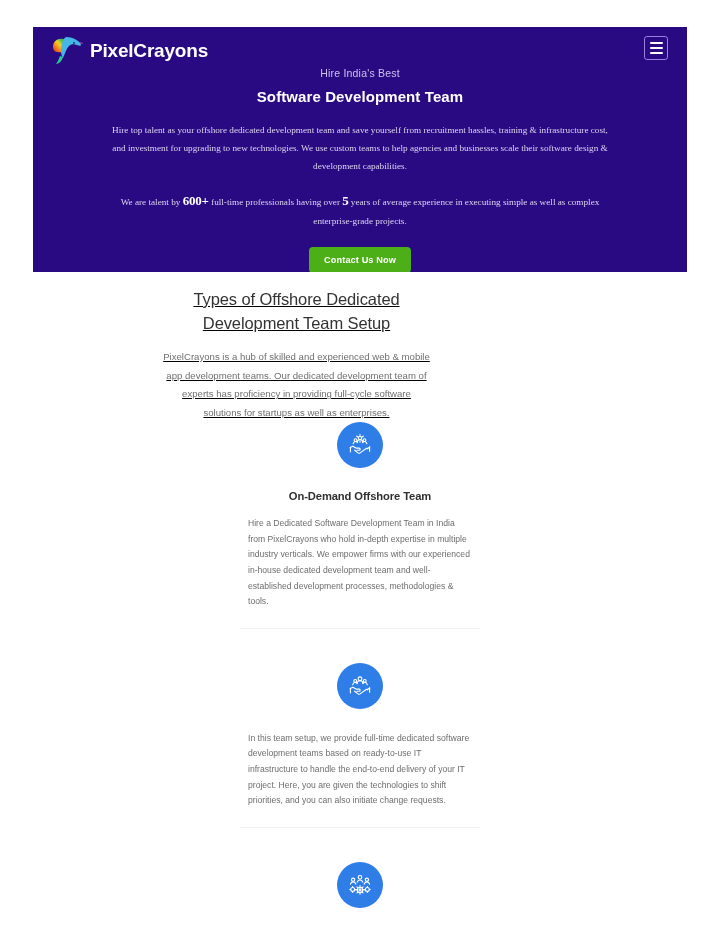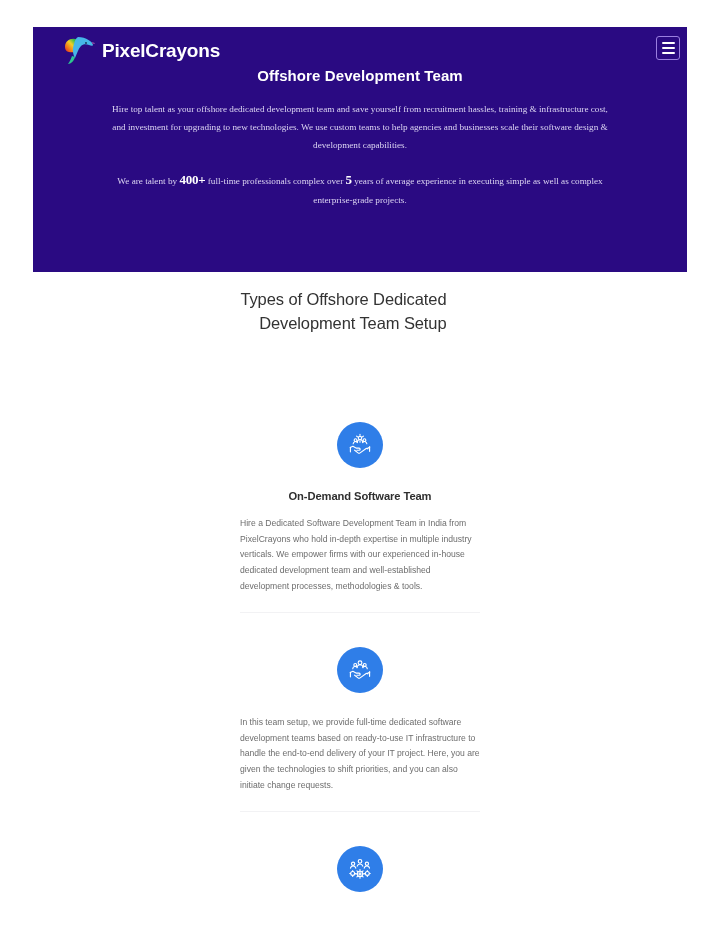--- a/index.html
+++ b/index.html
@@ -22,21 +22,21 @@
     left: 33px;
     top: 27px;
     width: 654px;
     height: 245px;
     background: #2a0a82;
     overflow: hidden;
   }
 
   .hero-topbar {
     position: absolute;
-    left: 12px; top: 0;
+    left: 0; top: 0;
     width: 100%;
     height: 48px;
   }
 
   .logo-wrap {
     position: absolute;
     left: 17px;
     top: 6px;
     display: flex;
     align-items: center;
@@ -138,21 +138,22 @@
     font-family: "Liberation Sans", sans-serif;
     letter-spacing: 0.1px;
   }
 
   
   .section {
     position: absolute;
     left: 0;
     top: 288px;
     width: 593px;
-    text-align: right;
+    text-align: center;
+    text-decoration: underline;
   }
   .section-title {
     color: #333333;
     font-size: 16.5px;
     font-weight: 400;
     line-height: 1.45;
     margin: 0 auto 12px auto;
     width: 300px;
     letter-spacing: -0.1px;
   }
@@ -196,21 +197,21 @@
     font-size: 11.2px;
     font-weight: 700;
     margin: 0 0 14px 0;
     letter-spacing: -0.1px;
   }
   .card-body {
     color: #6d6d6d;
     font-size: 8.6px;
     line-height: 1.82;
     text-align: left;
-    margin: 0;
+    margin: 8px;
   }
   .card-divider {
     width: 240px;
     height: 1px;
     background: #f2f2f4;
     margin: 18px auto 0 auto;
   }
 </style>
 </head>
 <body>
@@ -246,51 +247,56 @@
     </div>
 
     <button class="hamburger">
       <span></span>
       <span></span>
       <span></span>
     </button>
   </div>
 
   <div class="hero-inner">
-    <h1 class="hero-title">Offshore Development Team</h1>
+    <p class="eyebrow">Hire India's Best</p>
+    <h1 class="hero-title">Software Development Team</h1>
     <p class="hero-para">Hire top talent as your offshore dedicated development team and save yourself from recruitment hassles, training &amp; infrastructure cost, and investment for upgrading to new technologies. We use custom teams to help agencies and businesses scale their software design &amp; development capabilities.</p>
     <p class="hero-para second">
-      <span>We are talent by </span><b>400+</b><span> full-time professionals complex over </span><b>5</b><span> years of average experience in executing simple as well as complex enterprise-grade projects.</span>
+      <span>We are talent by </span><b>600+</b><span> full-time professionals having over </span><b>5</b><span> years of average experience in executing simple as well as complex enterprise-grade projects.</span>
     </p>
+    <div class="cta-wrap">
+      <button class="cta-btn">Contact Us Now</button>
+    </div>
   </div>
 </div>
 
 <div class="section">
   <h2 class="section-title">Types of Offshore Dedicated Development Team Setup</h2>
+  <p class="section-sub">PixelCrayons is a hub of skilled and experienced web &amp; mobile app development teams. Our dedicated development team of experts has proficiency in providing full-cycle software solutions for startups as well as enterprises.</p>
 </div>
 
 <div class="cards">
 
   <div class="card">
     <div class="card-icon">
       <svg width="26" height="26" viewBox="0 0 32 32" fill="none" stroke="#ffffff" stroke-width="1.4" stroke-linecap="round" stroke-linejoin="round">
         <circle cx="16" cy="7.5" r="2.1"></circle>
         <path d="M12.6 13 a3.4 3.4 0 0 1 6.8 0"></path>
         <circle cx="10.5" cy="10" r="1.7"></circle>
         <path d="M7.6 14.4 a2.9 2.9 0 0 1 5.1 -1.6"></path>
         <circle cx="21.5" cy="10" r="1.7"></circle>
         <path d="M24.4 14.4 a2.9 2.9 0 0 0 -5.1 -1.6"></path>
         <path d="M16 4.1 v-1.3 M16 11.3 v1.2 M12.8 5.9 l-1 -0.9 M19.2 5.9 l1 -0.9"></path>
         <path d="M4 19 l3.2 -1.4 l4.4 2.3 h3.3 a1.3 1.3 0 0 1 0 2.6 h-2.8"></path>
         <path d="M9.4 22.4 l4.2 3.3 a2 2 0 0 0 2.5 0 l7.5 -5.3 a1.5 1.5 0 0 1 2.1 0.4"></path>
         <path d="M28 18.4 l-2.4 1.6"></path>
         <path d="M4.2 18.8 v5.6 M27.8 18.2 v5.6"></path>
       </svg>
     </div>
-    <h3 class="card-title">On-Demand Software Team</h3>
+    <h3 class="card-title">On-Demand Offshore Team</h3>
     <p class="card-body">Hire a Dedicated Software Development Team in India from PixelCrayons who hold in-depth expertise in multiple industry verticals. We empower firms with our experienced in-house dedicated development team and well-established development processes, methodologies &amp; tools.</p>
     <div class="card-divider"></div>
   </div>
 
   <div class="card">
     <div class="card-icon">
       <svg width="26" height="26" viewBox="0 0 32 32" fill="none" stroke="#ffffff" stroke-width="1.4" stroke-linecap="round" stroke-linejoin="round">
         <circle cx="16" cy="7" r="2.3"></circle>
         <path d="M12.3 13.2 a3.7 3.7 0 0 1 7.4 0"></path>
         <circle cx="10.2" cy="9.8" r="1.8"></circle>

